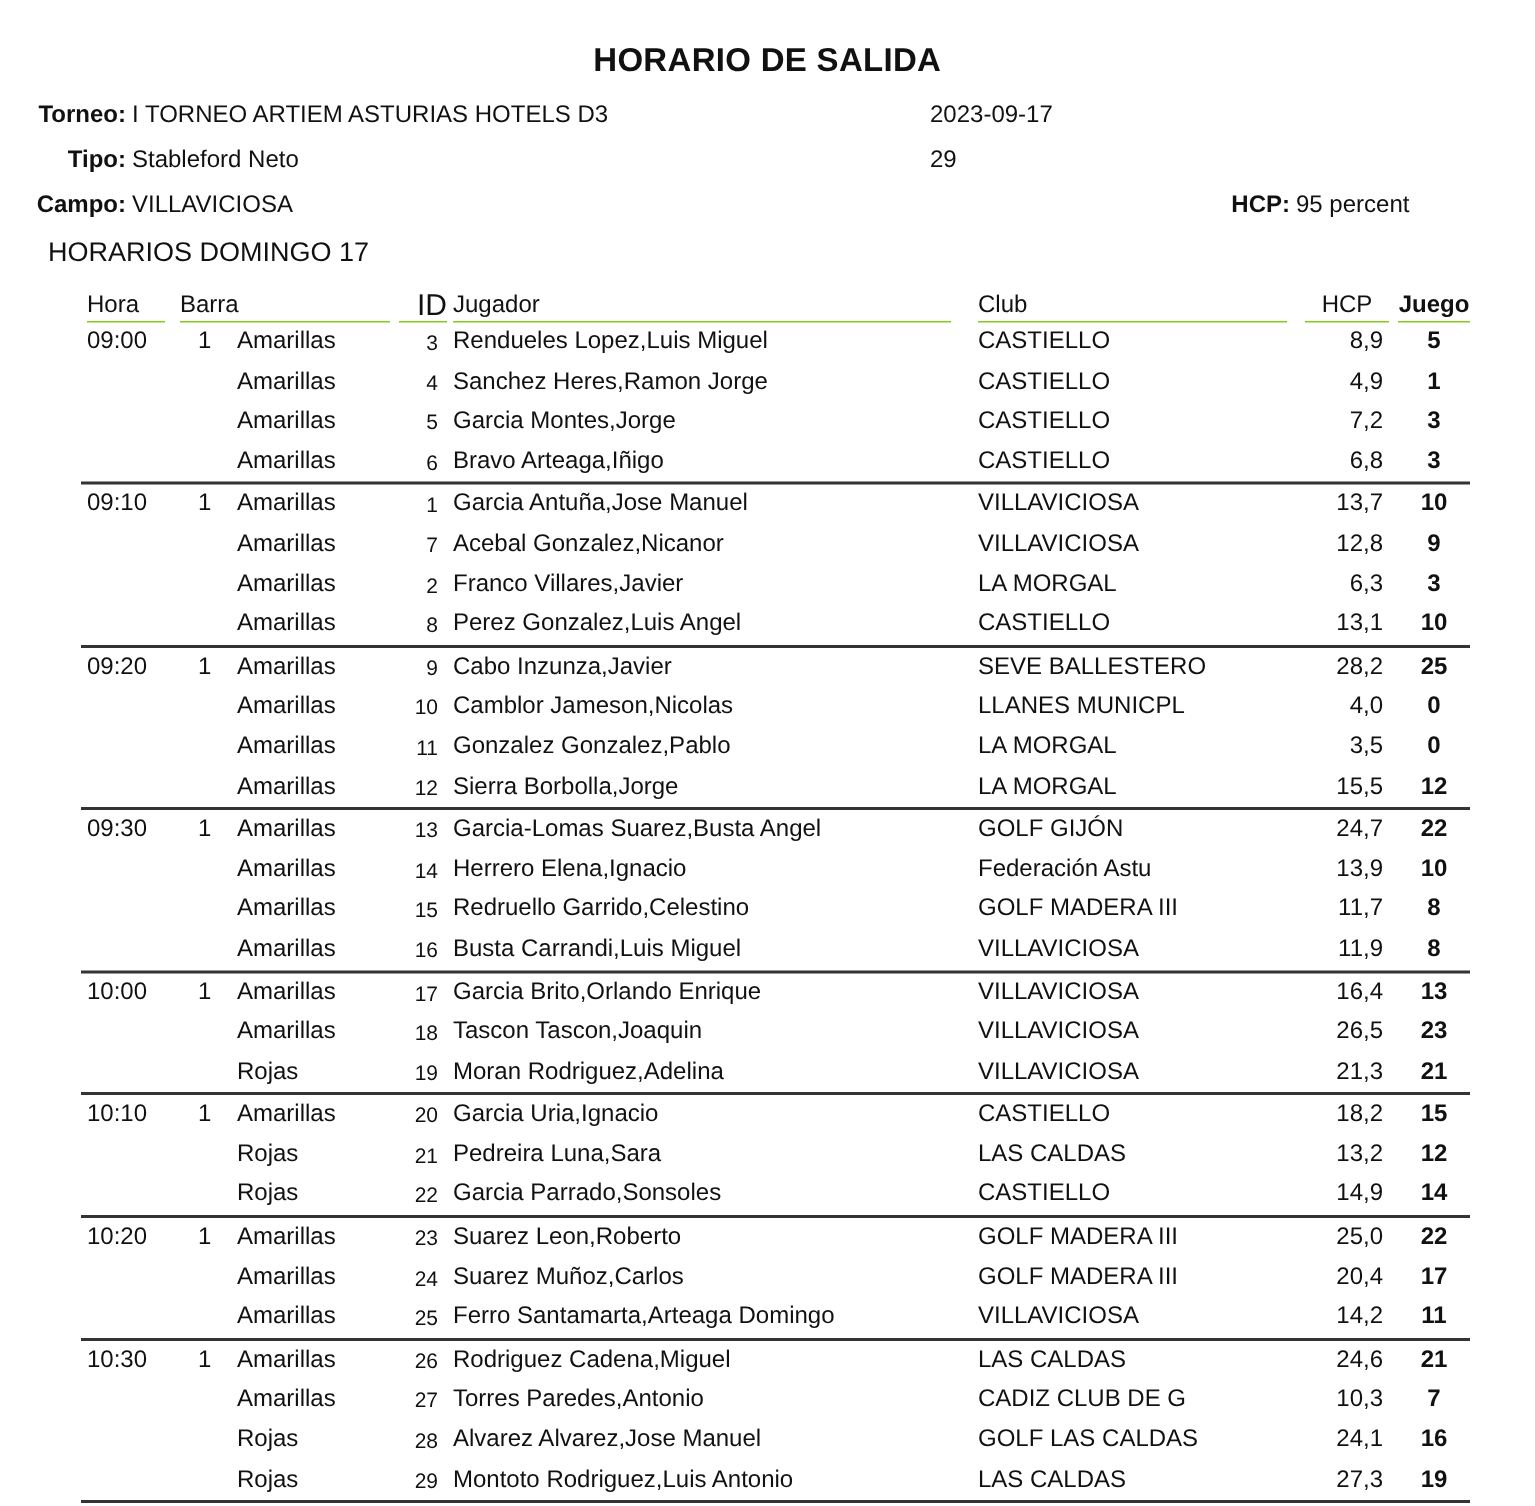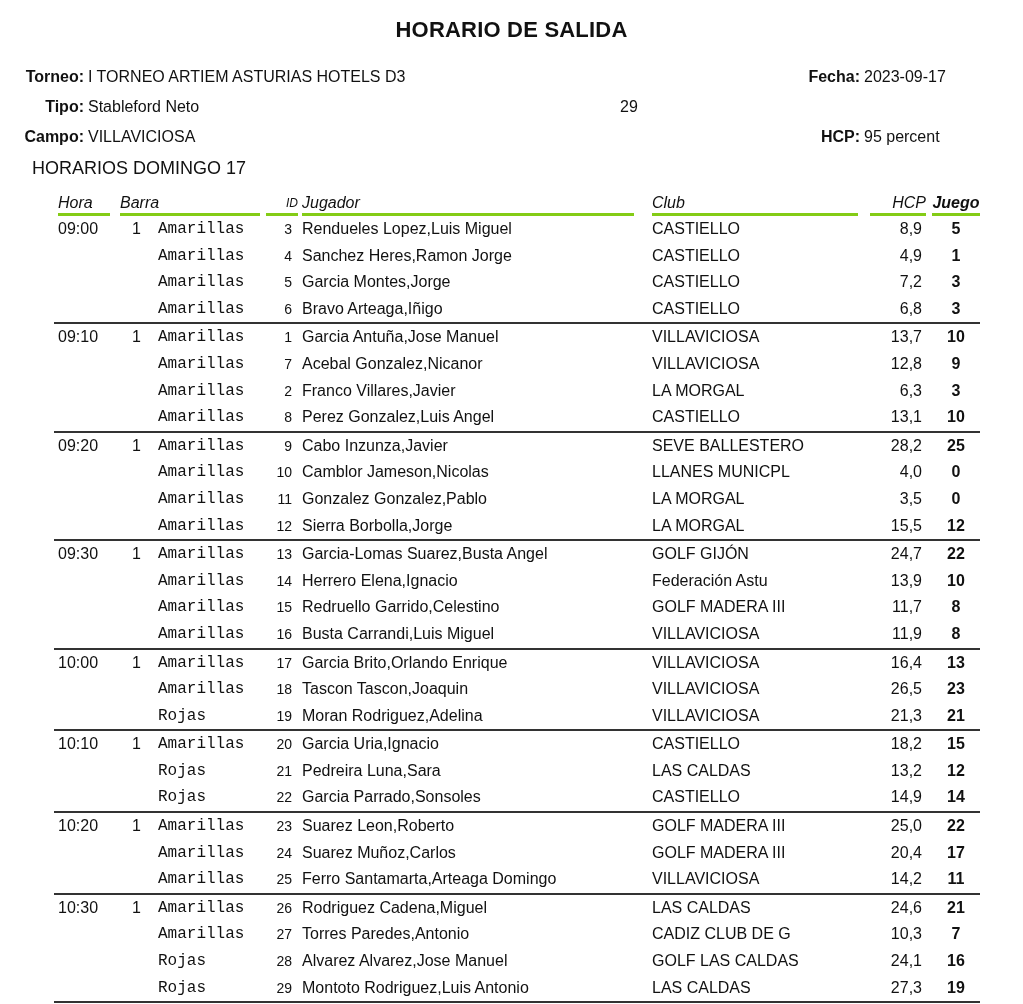--- a/index.html
+++ b/index.html
@@ -1,54 +1,54 @@
 <!DOCTYPE html>
 <html><head>
   <meta charset="utf-8">
   <style>
     html, body { margin: 0; padding: 0; background: #ffffff; }
     body {
       width: 1023px; height: 1004px; position: relative; overflow: hidden;
       font-family: "Liberation Sans", sans-serif; color: #111111;
     }
     .title {
-      position: absolute; top: 17px; left: 0; width: 1023px; text-align: center;
+      position: absolute; top: 27px; left: 0; width: 1023px; text-align: center;
       font-size: 22px; font-weight: bold; letter-spacing: 0.2px;
     }
     .meta-left { position: absolute; left: 0; top: 66px; width: 520px; }
     .meta-right { position: absolute; left: 620px; top: 66px; width: 340px; }
     .meta-row { height: 30px; line-height: 22px; font-size: 16px; display: flex; }
     .meta-label { font-weight: bold; text-align: right; padding-right: 4px; }
     .meta-left .meta-label { width: 84px; }
     .meta-right .meta-label { width: 240px; }
     .section-title {
       position: absolute; left: 32px; top: 158px; font-size: 18px; font-weight: normal;
     }
     table {
       position: absolute; left: 54px; top: 193px; border-collapse: collapse;
       font-size: 16px;
     }
     th {
       font-weight: normal; text-align: left; height: 22px; line-height: 20px;
       padding: 0; vertical-align: bottom; position: relative;
     }
-    th .hcell { display: block; border-bottom: 3px solid #84cc16; margin-right: 6px; padding-bottom: 0; font-style: italic; }
+    th .hcell { display: block; border-bottom: 1px solid #84cc16; margin-right: 6px; padding-bottom: 0; }
     td { padding: 0; height: 26.6px; line-height: 26px; white-space: nowrap; vertical-align: top; }
     tr.group-end td { border-bottom: 2px solid #333333; }
     .c-hora { width: 58px; padding-left: 4px; }
     .c-barra { width: 42px; text-align: left; padding-left: 16px; box-sizing: border-box; }
-    .c-tee { width: 108px; font-family: Liberation Mono, monospace; }
+    .c-tee { width: 108px; }
     .c-id { width: 26px; text-align: right; font-size: 14px; padding-right: 10px; }
     .c-jug { width: 350px; }
     .c-club { width: 218px; }
     .c-hcp { width: 52px; text-align: right; padding-right: 10px; }
     .c-juego { width: 48px; text-align: center; font-weight: bold; }
     th.c-barra { padding-left: 4px; }
-    th.c-id { text-align: right; font-size: 12px; padding-right: 4px; }
-    th.c-hcp { padding-right: 0; }
+    th.c-id { text-align: right; font-size: 20px; padding-right: 4px; }
+    th.c-hcp { text-align: center; padding-right: 0; }
     th.c-juego { text-align: center; }
   </style>
 </head>
 <body>
 
 <div class="title">HORARIO DE SALIDA</div>
 
 <div class="meta-left">
   <div class="meta-row">
     <span class="meta-label">Torneo:</span>
@@ -59,21 +59,20 @@
     <span class="meta-value">Stableford Neto</span>
   </div>
   <div class="meta-row">
     <span class="meta-label">Campo:</span>
     <span class="meta-value">VILLAVICIOSA</span>
   </div>
 </div>
 
 <div class="meta-right">
   <div class="meta-row">
-    <span class="meta-label">Fecha:</span>
     <span class="meta-value">2023-09-17</span>
   </div>
   <div class="meta-row">
     <span class="meta-value">29</span>
   </div>
   <div class="meta-row">
     <span class="meta-label">HCP:</span>
     <span class="meta-value">95 percent</span>
   </div>
 </div>

